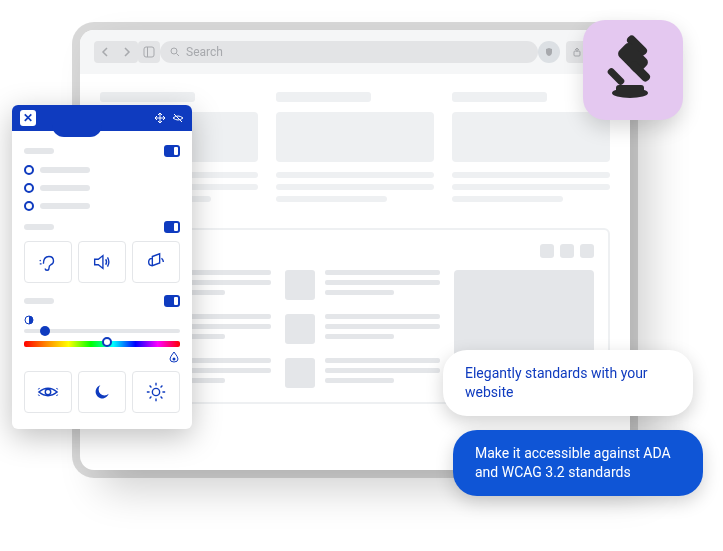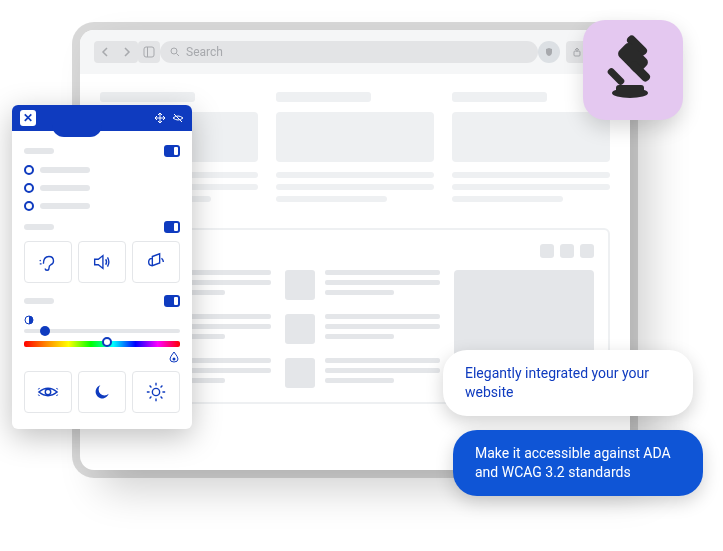--- a/index.html
+++ b/index.html
@@ -475,17 +475,17 @@
       <rect x="20" y="14" width="30" height="18" rx="5" transform="rotate(45 35 23)"></rect>
       <rect x="30" y="32" width="24" height="9" rx="4" transform="rotate(45 42 36.5)"></rect>
       <rect x="8" y="38" width="20" height="7" rx="3" transform="rotate(45 18 41.5)"></rect>
       <ellipse cx="32" cy="58" rx="18" ry="5"></ellipse>
       <rect x="18" y="50" width="28" height="8" rx="3"></rect>
     </g>
   </svg>
 </div>
 
 <div class="bubble bubble-white">
-  <span>Elegantly integrated your your website</span>
+  <span>Elegantly standards with your website</span>
 </div>
 <div class="bubble bubble-blue">
   <span>Make it accessible against ADA and WCAG 3.2 standards</span>
 </div>
 
 </body></html>

